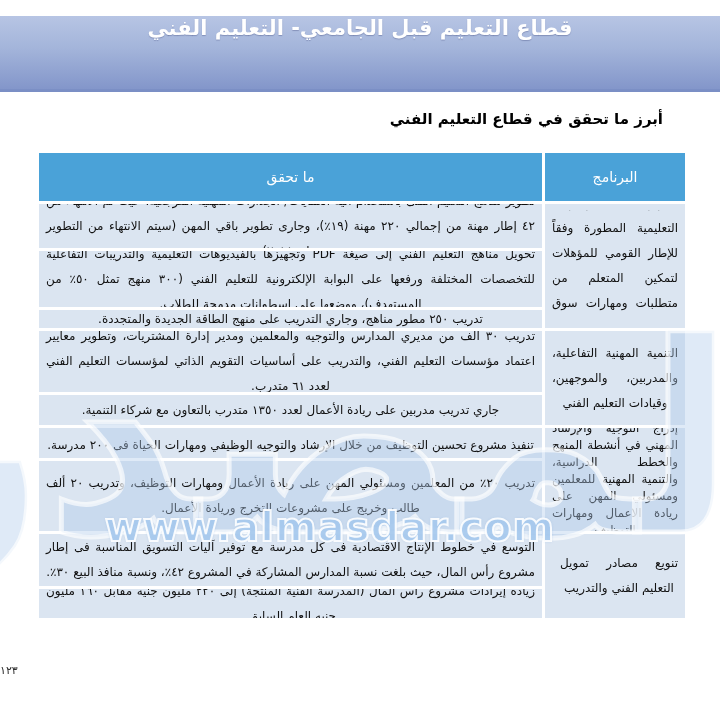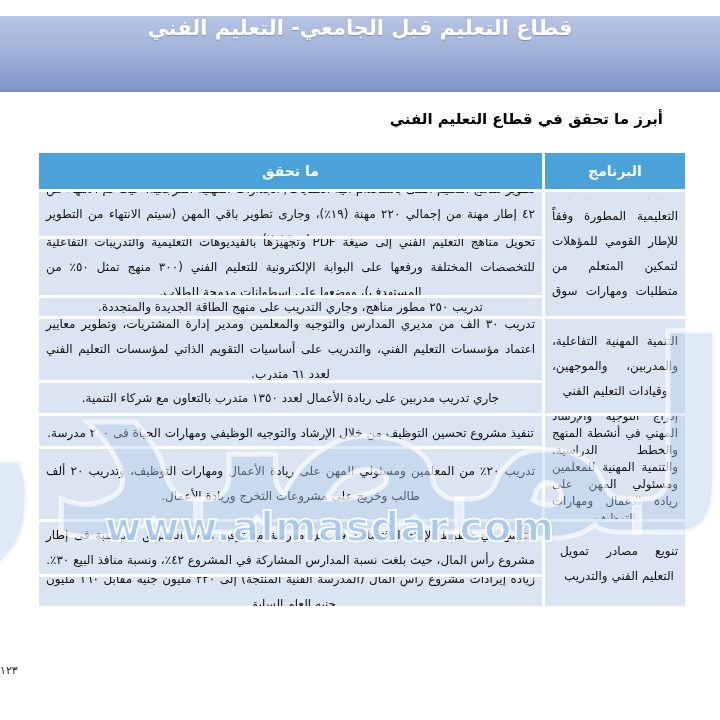--- a/index.html
+++ b/index.html
@@ -23,22 +23,22 @@
     position:absolute;top:110px;right:57px;
     font-size:15px;font-weight:bold;color:#000000;
   }
   
   table.achv{
     position:absolute;top:150px;left:36px;width:652px;
     border-collapse:separate;border-spacing:3px;table-layout:fixed;
     z-index:1;
   }
   table.achv th{
-    background:#4aa2d8;color:#ffffff;font-size:14px;font-weight:bold;
-    padding:0;height:36px;text-align:center;vertical-align:middle;
+    background:#4aa2d8;color:#ffffff;font-size:14px;font-weight:normal;
+    padding:0;height:48px;text-align:center;vertical-align:middle;
   }
   table.achv td{background:#dbe5f1;padding:0;vertical-align:middle;}
   .col-prog{width:140px;}
   .cellbox{
     display:flex;align-items:center;justify-content:center;
     overflow:hidden;padding:0 7px;
   }
   .txt{
     width:100%;font-size:12px;color:#111111;
     text-align:justify;text-align-last:center;-moz-text-align-last:center;

